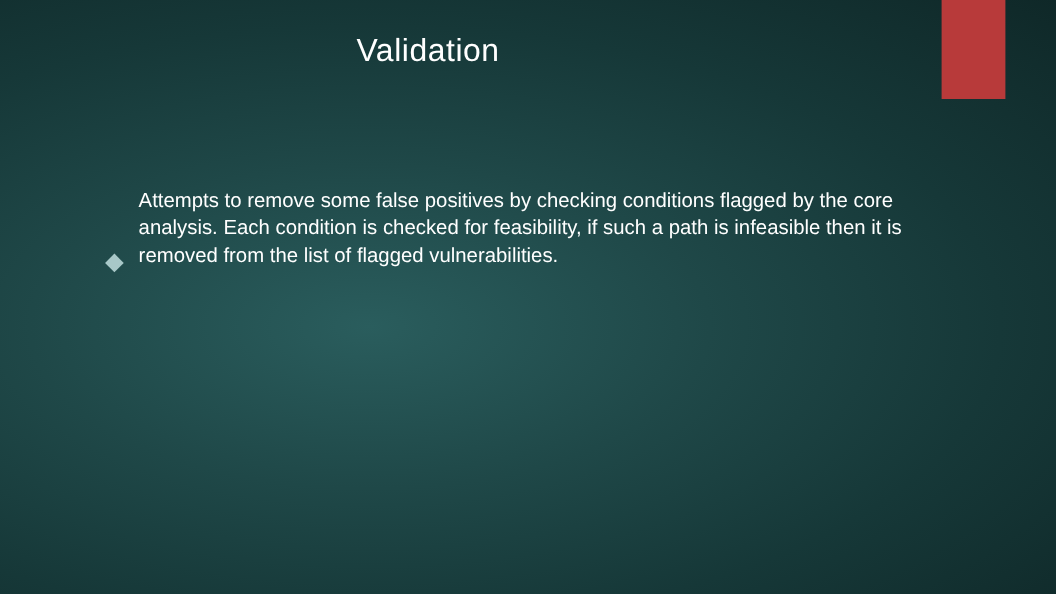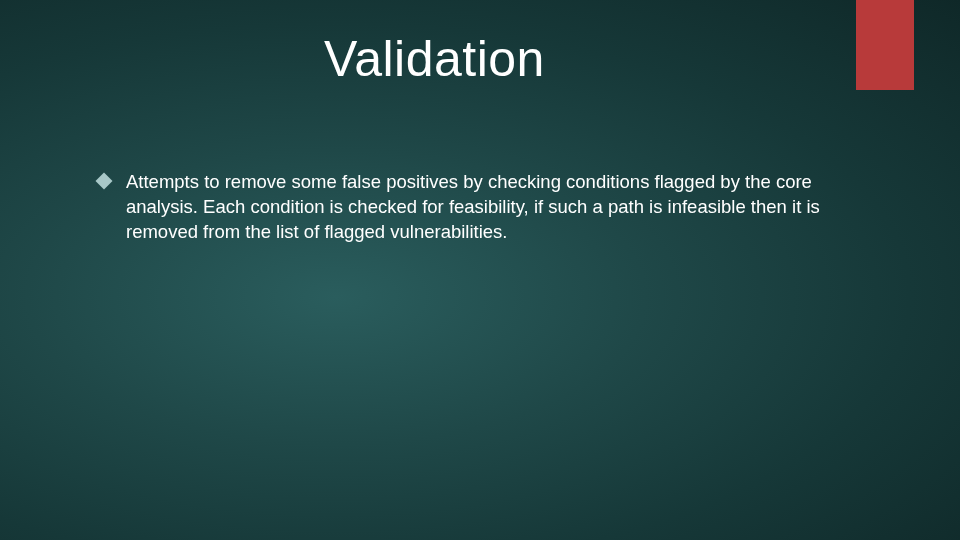--- a/index.html
+++ b/index.html
@@ -20,35 +20,35 @@
       top: 0;
       right: 46px;
       width: 58px;
       height: 90px;
       background: #b83a3a;
     }
     .slide-title {
       position: absolute;
       top: 30px;
       left: 324px;
-      font-size: 50px;
+      font-size: 29px;
       font-weight: 400;
       color: #ffffff;
       letter-spacing: 0.5px;
     }
     .bullet-list {
       position: absolute;
       top: 170px;
       left: 98px;
       right: 100px;
       list-style: none;
     }
     .bullet-item {
       display: flex;
-      align-items: flex-start;
+      align-items: flex-end;
       gap: 16px;
     }
     .bullet-icon {
       flex-shrink: 0;
       width: 12px;
       height: 12px;
       margin-top: 5px;
       background: #a8c8c8;
       transform: rotate(45deg);
     }

